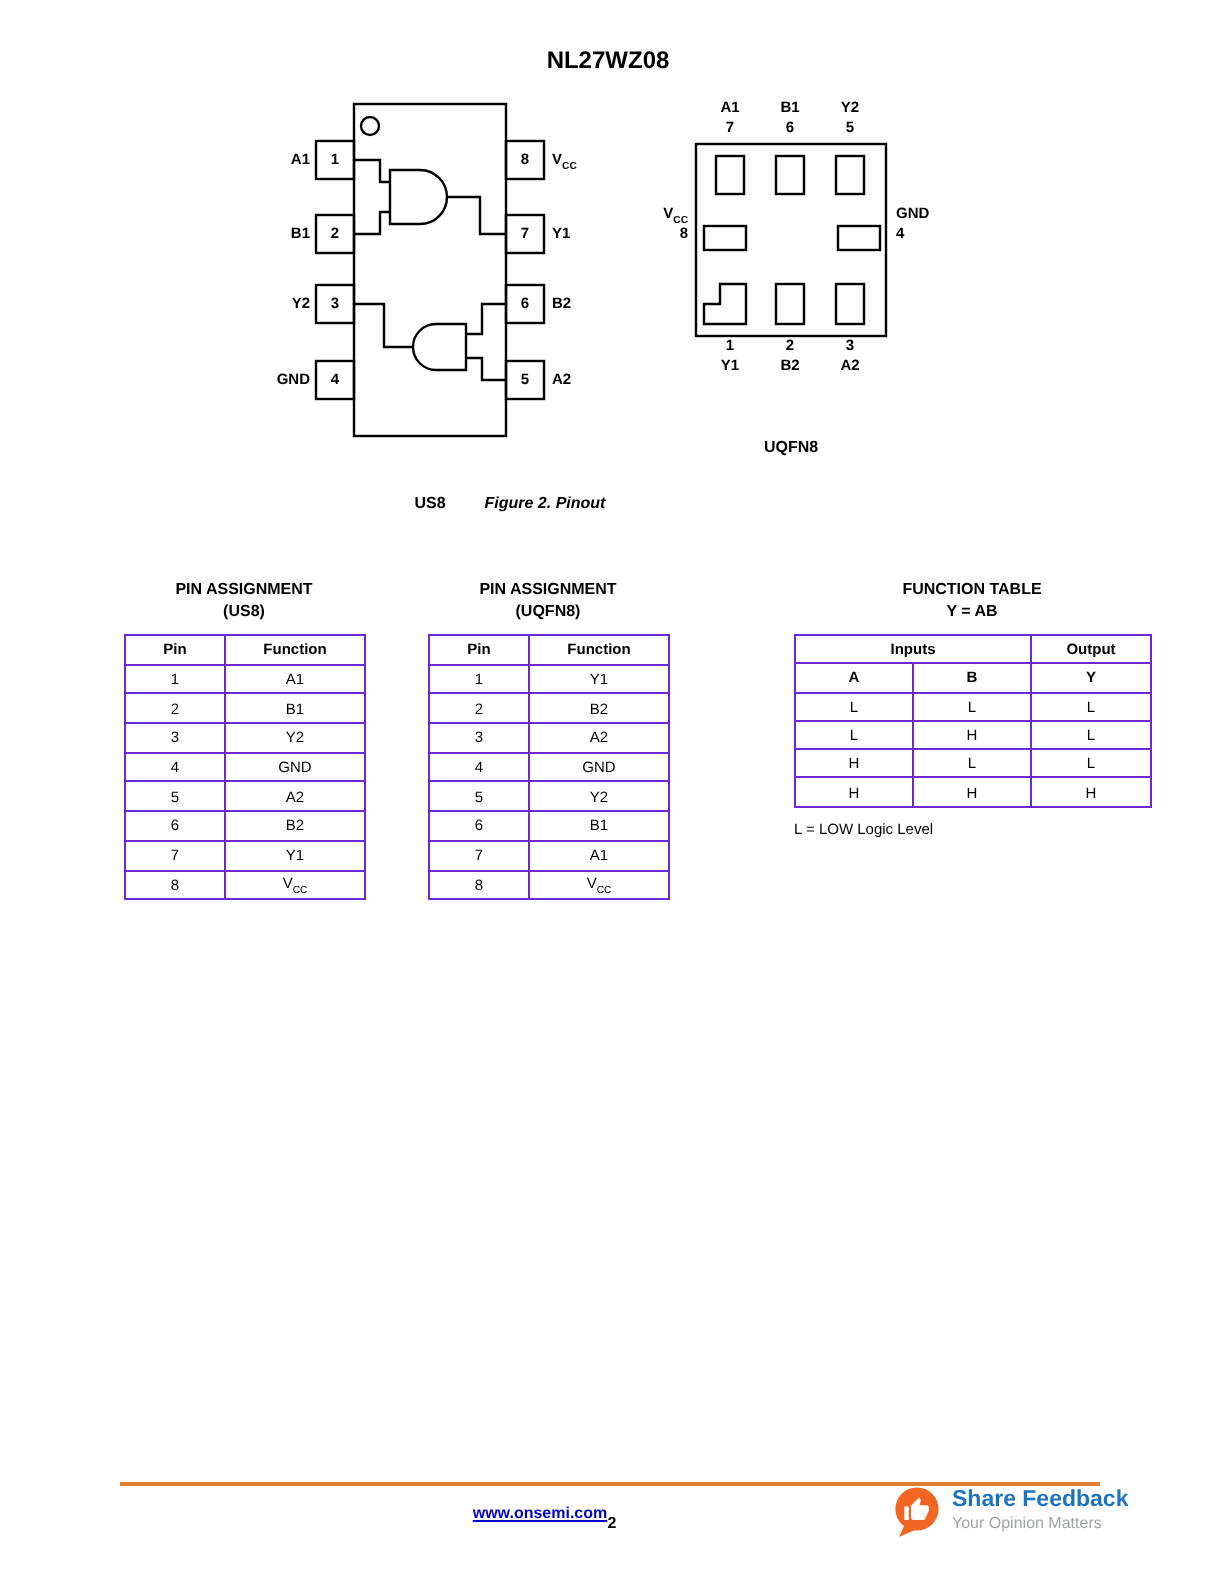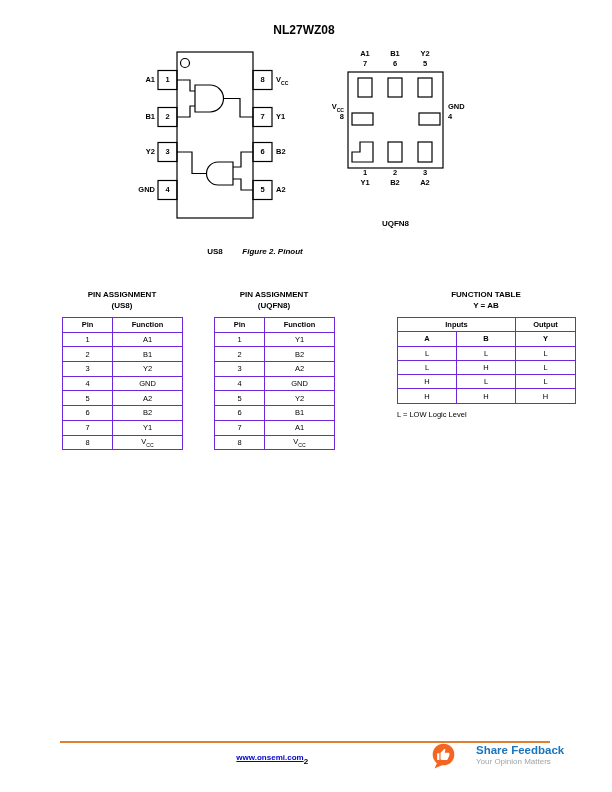--- a/index.html
+++ b/index.html
@@ -42,22 +42,22 @@
   }
   .tbl-block th { font-weight:bold; }
   .fn-table th, .fn-table td { height:14.3px; }
   .tbl-notes { margin-top:5px; font-size:7.5px; line-height:11px; text-align:left; }
   
   .footer-rule { position:absolute; top:741px; left:60px; width:490px; height:2.4px; }
   .footer-link-wrap { position:absolute; top:746px; left:0; width:540px; text-align:center; }
   .footer-link { font-size:8px; font-weight:bold; text-decoration:underline; }
   .footer-page { position:absolute; top:757px; left:0; width:612px; text-align:center; font-size:8px; font-weight:bold; }
   .feedback {
-    position:absolute; top:743px; left:431px; display:flex; align-items:center;
-    gap:20px; cursor:pointer;
+    position:absolute; top:743px; left:446px; display:flex; align-items:center;
+    gap:5px; cursor:pointer;
   }
   .feedback-text { display:flex; flex-direction:column; line-height:12px; }
   .feedback-title { font-size:11.5px; font-weight:bold; }
   .feedback-sub { font-size:8px; }
 </style>
 </head>
 <body>
 
 <div class="page">
 

